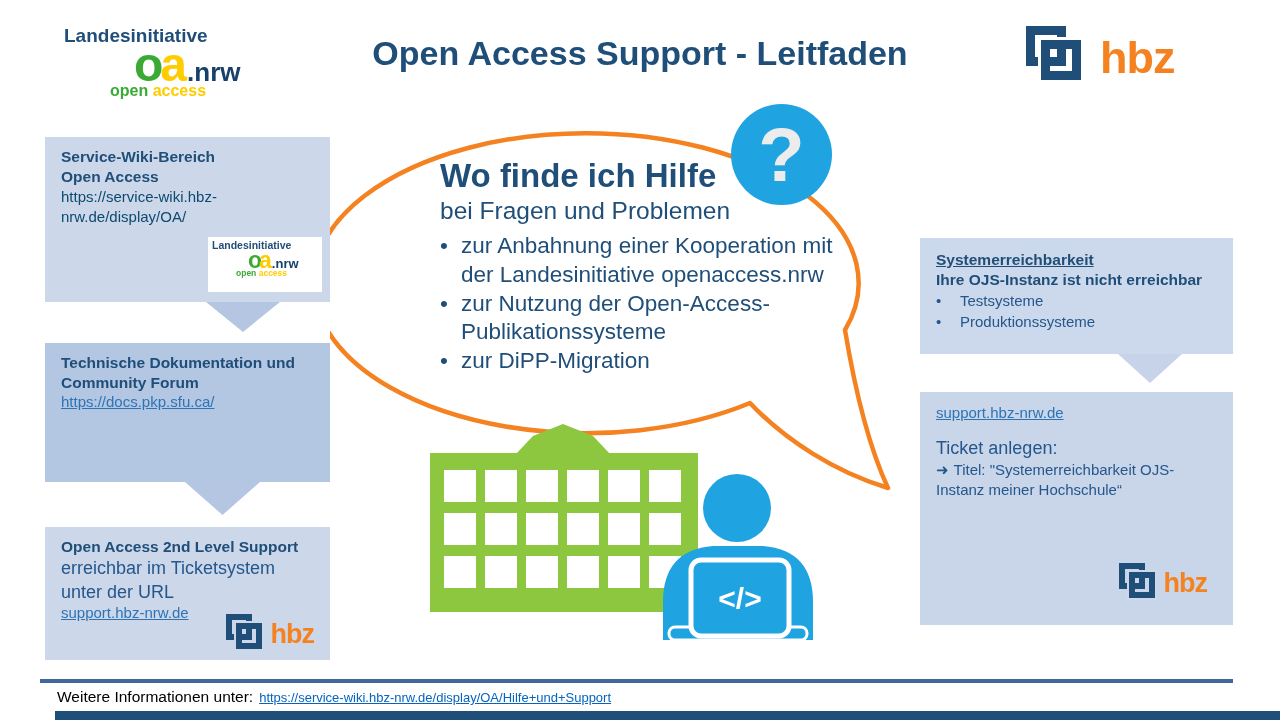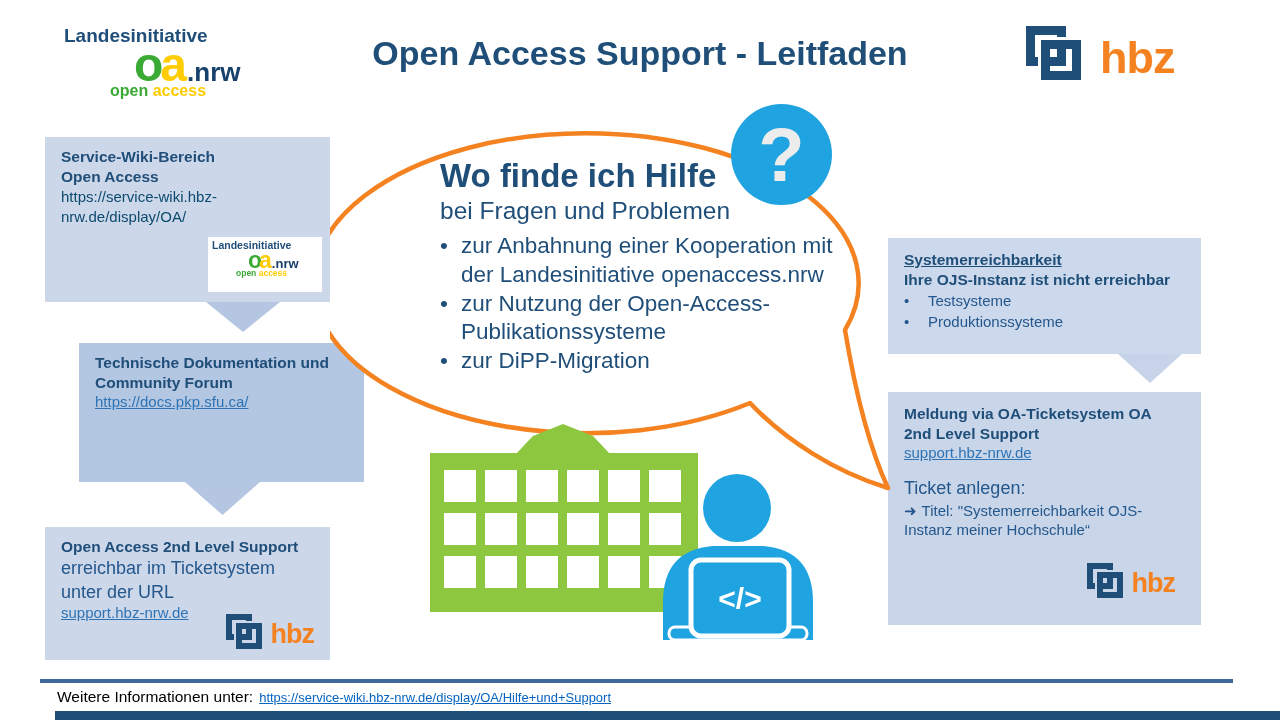--- a/index.html
+++ b/index.html
@@ -46,23 +46,23 @@
   .hbz-sm{position:absolute;gap:8px;}
   .hbz-sm .hbz-icon{width:37px;height:36px;}
   .hbz-sm .hbz-icon i{border-width:6px;width:14px;height:14px;}
   .hbz-sm .sq2{left:10px;top:9px;box-shadow:0 0 0 2px #ccd7ea;}
   .hbz-sm .hbz-text{font-size:27px;}
 
   
   .lbox{position:absolute;left:45px;width:285px;background:#ccd7ea;
         padding:10px 16px;box-sizing:border-box;color:#1f4e79;}
   #lbox1{top:137px;height:165px;}
-  #lbox2{top:343px;height:139px;background:#b3c6e2;margin-left:34px;}
+  #lbox2{top:343px;height:139px;background:#b3c6e2;}
   #lbox3{top:527px;height:133px;}
-  .rbox{position:absolute;left:888px;width:313px;background:#ccd8eb;
+  .rbox{position:absolute;left:920px;width:313px;background:#ccd8eb;
         padding:12px 16px;box-sizing:border-box;color:#1f4e79;}
   #rbox1{top:238px;height:116px;}
   #rbox2{top:392px;height:233px;background:#c9d5e9;}
   .box-title{font-weight:700;font-size:15.5px;line-height:1.3;}
   .box-title.u{text-decoration:underline;}
   .box-body{font-size:18px;line-height:1.3;color:#24578c;}
   .box-link{font-size:15px;color:#2e74b5;text-decoration:underline;cursor:pointer;}
   .plain-url{font-size:15px;color:#0c4a6e;line-height:1.3;}
   .dot-row{display:flex;font-size:15px;line-height:1.4;color:#24578c;}
   .dot-row .dot{width:24px;flex:none;}
@@ -243,24 +243,20 @@
       </div>
     <div class="dot-row">
         <span class="dot">•</span>
         <span>Produktionssysteme</span>
       </div>
   </div>
 
   <div class="varrow" id="arrowR"></div>
 
   <div class="rbox" id="rbox2">
-    <div class="box-title">
-      <span>Meldung via OA-Ticketsystem OA</span><br>
-      <span>2nd Level Support</span>
-    </div>
     <div class="box-link">support.hbz-nrw.de</div>
     <div class="spacer"></div>
     <div class="box-body">Ticket anlegen:</div>
     <div class="arrow-line"><span class="arrow-char">➜</span><span>Titel: "Systemerreichbarkeit OJS-Instanz meiner Hochschule“</span></div>
     <div class="hbz hbz-sm" style="right:26px;bottom:26px;">
       <span class="hbz-icon">
           <i class="sq1"></i>
           <i class="sq2"></i>
         </span>
       <span class="hbz-text">hbz</span>

